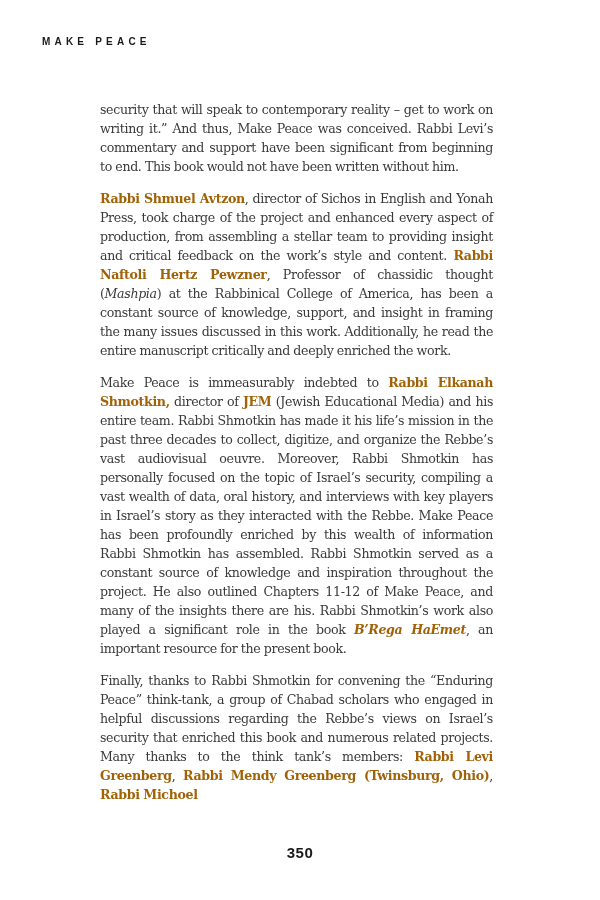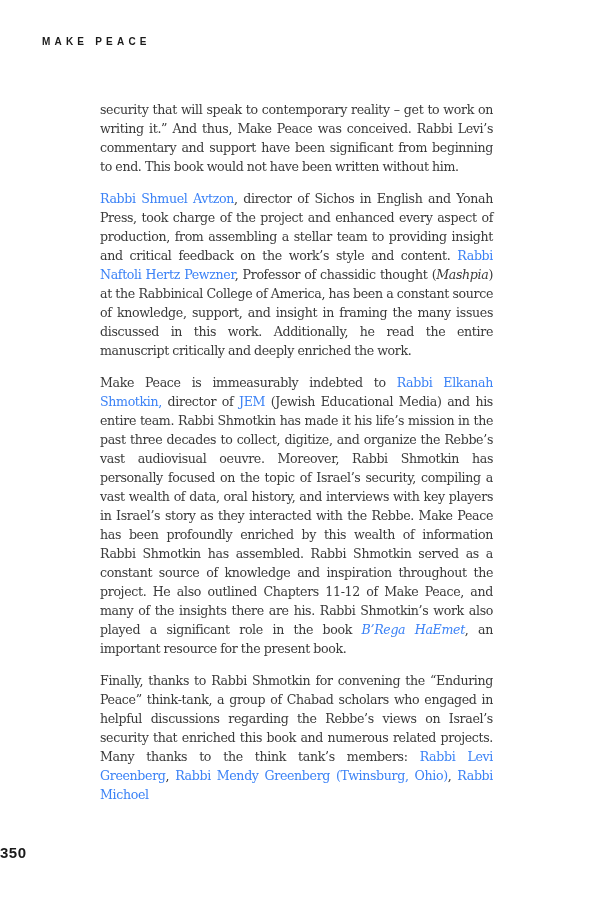--- a/index.html
+++ b/index.html
@@ -12,24 +12,24 @@
     }
     .body-text {
       position: absolute; left: 100px; top: 100px; width: 401px;
       font-family: "DejaVu Serif", "Liberation Serif", serif;
       font-size: 12.6px; line-height: 19px; color: #3a3a3a;
       text-align: justify;
       letter-spacing: -0.35px;
       word-spacing: -0.3px;
     }
     .body-text p { margin: 0 8px 13px 0; hyphens: none; }
-    .body-text b { color: #3b82f6; font-weight: normal; }
+    .body-text b { color: #a16207; font-weight: bold; }
     .body-text i { font-style: italic; }
     .page-number {
-      position: absolute; left: 0; width: 600px; top: 844px; 
+      position: absolute; left: 0; width: 600px; top: 844px; text-align: center;
       font-family: "Liberation Sans", "DejaVu Sans", sans-serif;
       font-weight: bold; font-size: 15px; color: #1a1a1a; letter-spacing: 0.5px;
     }
   </style>
 </head>
 <body>
 
 <div class="running-head">MAKE PEACE</div>
 
 <div class="body-text">

